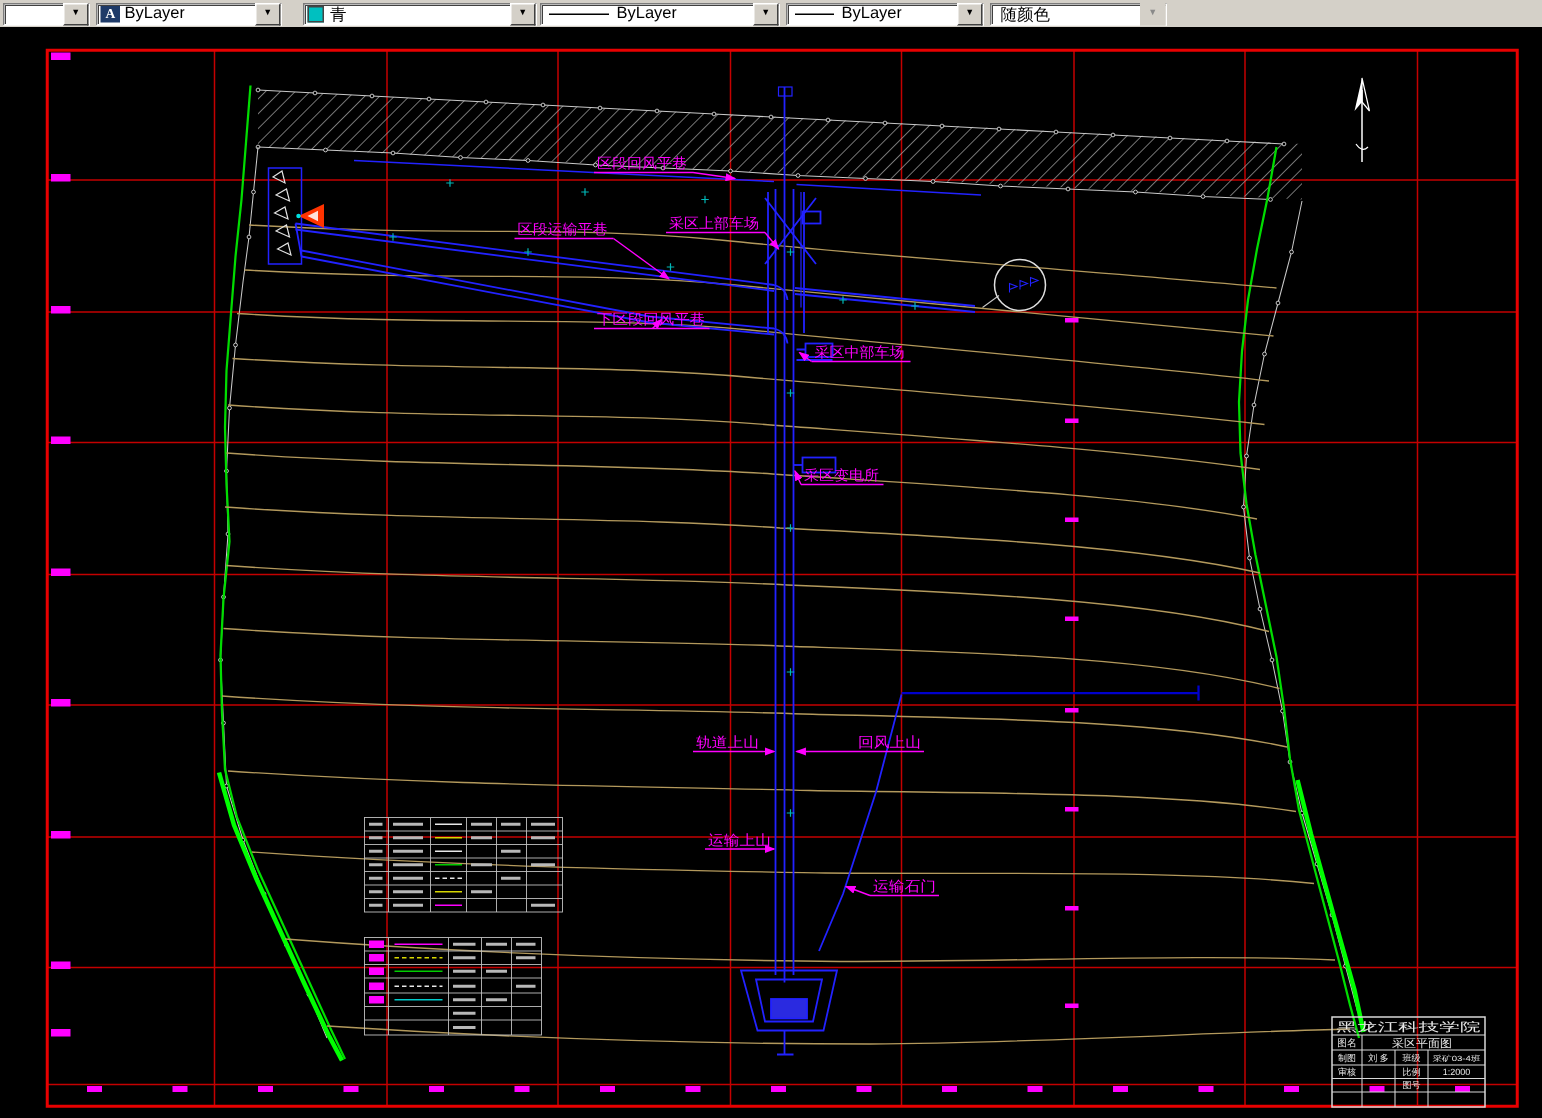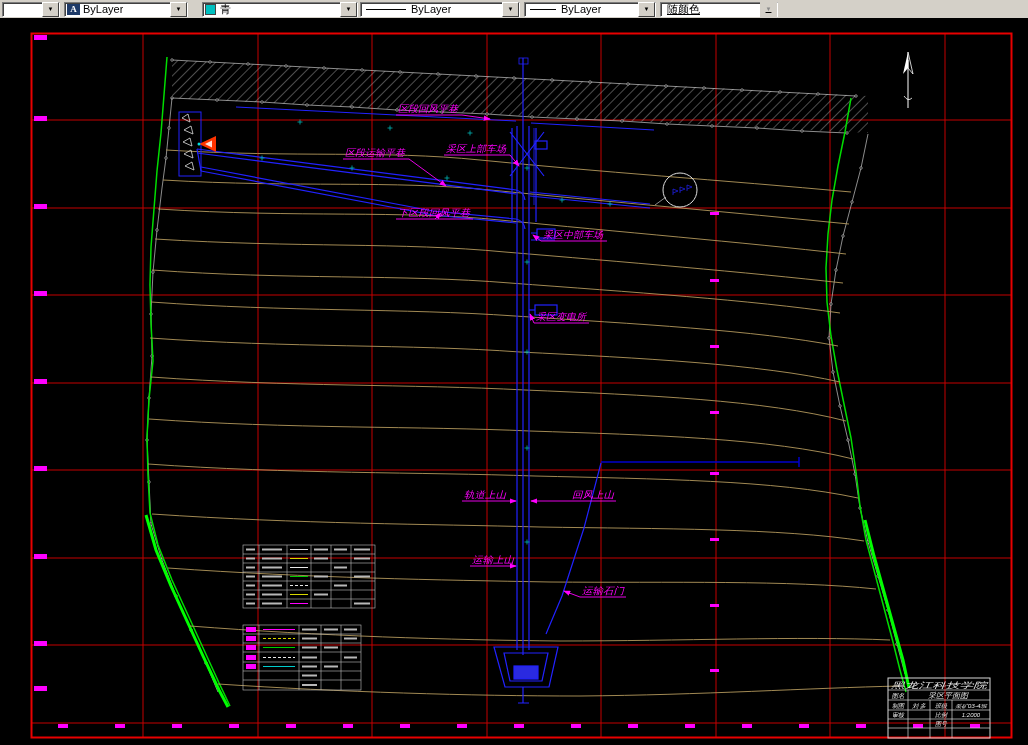--- a/index.html
+++ b/index.html
@@ -6,21 +6,21 @@
   .app{position:relative;width:1028px;height:745px;overflow:hidden;background:#000;font-family:"Liberation Sans",sans-serif;}
   .toolbar{position:absolute;top:0;left:0;width:1028px;height:18px;background:#d4d0c8;border-bottom:1px solid #808080;display:flex;align-items:center;}
   .combo{height:15px;background:#fff;border:1px solid;border-color:#7b7b7b #fff #fff #7b7b7b;box-shadow:inset 1px 1px 0 #404040;display:flex;align-items:center;font-size:11px;color:#000;box-sizing:border-box;padding-left:2px;}
   .combo .val{white-space:nowrap;overflow:hidden;}
   .arrow{width:15px;height:13px;margin-left:auto;background:#d4d0c8;border:1px solid;border-color:#fff #404040 #404040 #fff;display:flex;align-items:center;justify-content:center;font-size:6px;color:#000;}
   .arrow.dis{color:#8a8a8a;border-color:#d4d0c8;}
   .sicon{width:13px;height:11px;margin-right:3px;background:#1e3a68;color:#fff;font:bold 9px "Liberation Serif",serif;line-height:11px;text-align:center;}
   .swatch{width:9px;height:9px;background:#00c0c0;border:1px solid #444;margin-right:4px;}
   .lineglyph{height:0;border-top:1px solid #000;margin:0 5px 0 3px;}
   .lg1{width:40px;} .lg2{width:26px;}
-  .canvas{position:absolute;top:18px;left:0;width:1028px;height:727px;background:#000;font-style:italic;}
+  .canvas{position:absolute;top:18px;left:0;width:1028px;height:727px;background:#000;}
   svg text{font-family:"Liberation Sans",sans-serif;}
   .anno{fill:#ff00ff;font-size:9.5px;}
   .tbt{fill:#e8e8e8;}
 </style>
 </head>
 <body>
 
 <div class="app">
 
   <div class="toolbar">
@@ -41,21 +41,21 @@
     <div class="combo" style="width:160px;margin-left:2px;">
       <span class="lineglyph lg1"></span>
       <span class="val">ByLayer</span>
       <span class="arrow">▼</span>
     </div>
     <div class="combo" style="width:132px;margin-left:4px;">
       <span class="lineglyph lg2"></span>
       <span class="val">ByLayer</span>
       <span class="arrow">▼</span>
     </div>
-    <div class="combo" style="width:118px;margin-left:4px;text-decoration:underline;">
+    <div class="combo" style="width:118px;margin-left:4px;">
       <span class="val" style="margin-left:4px;">随颜色</span>
       <span class="arrow dis">▼</span>
     </div>
   </div>
 
   <div class="canvas">
   <svg width="1028" height="727" viewBox="0 18 1028 727" xmlns="http://www.w3.org/2000/svg">
     <defs>
       <pattern id="hatch" width="7" height="7" patternUnits="userSpaceOnUse" patternTransform="rotate(45)">
         <line x1="0" y1="0" x2="0" y2="7" stroke="#9a9a9a" stroke-width="1"></line>

